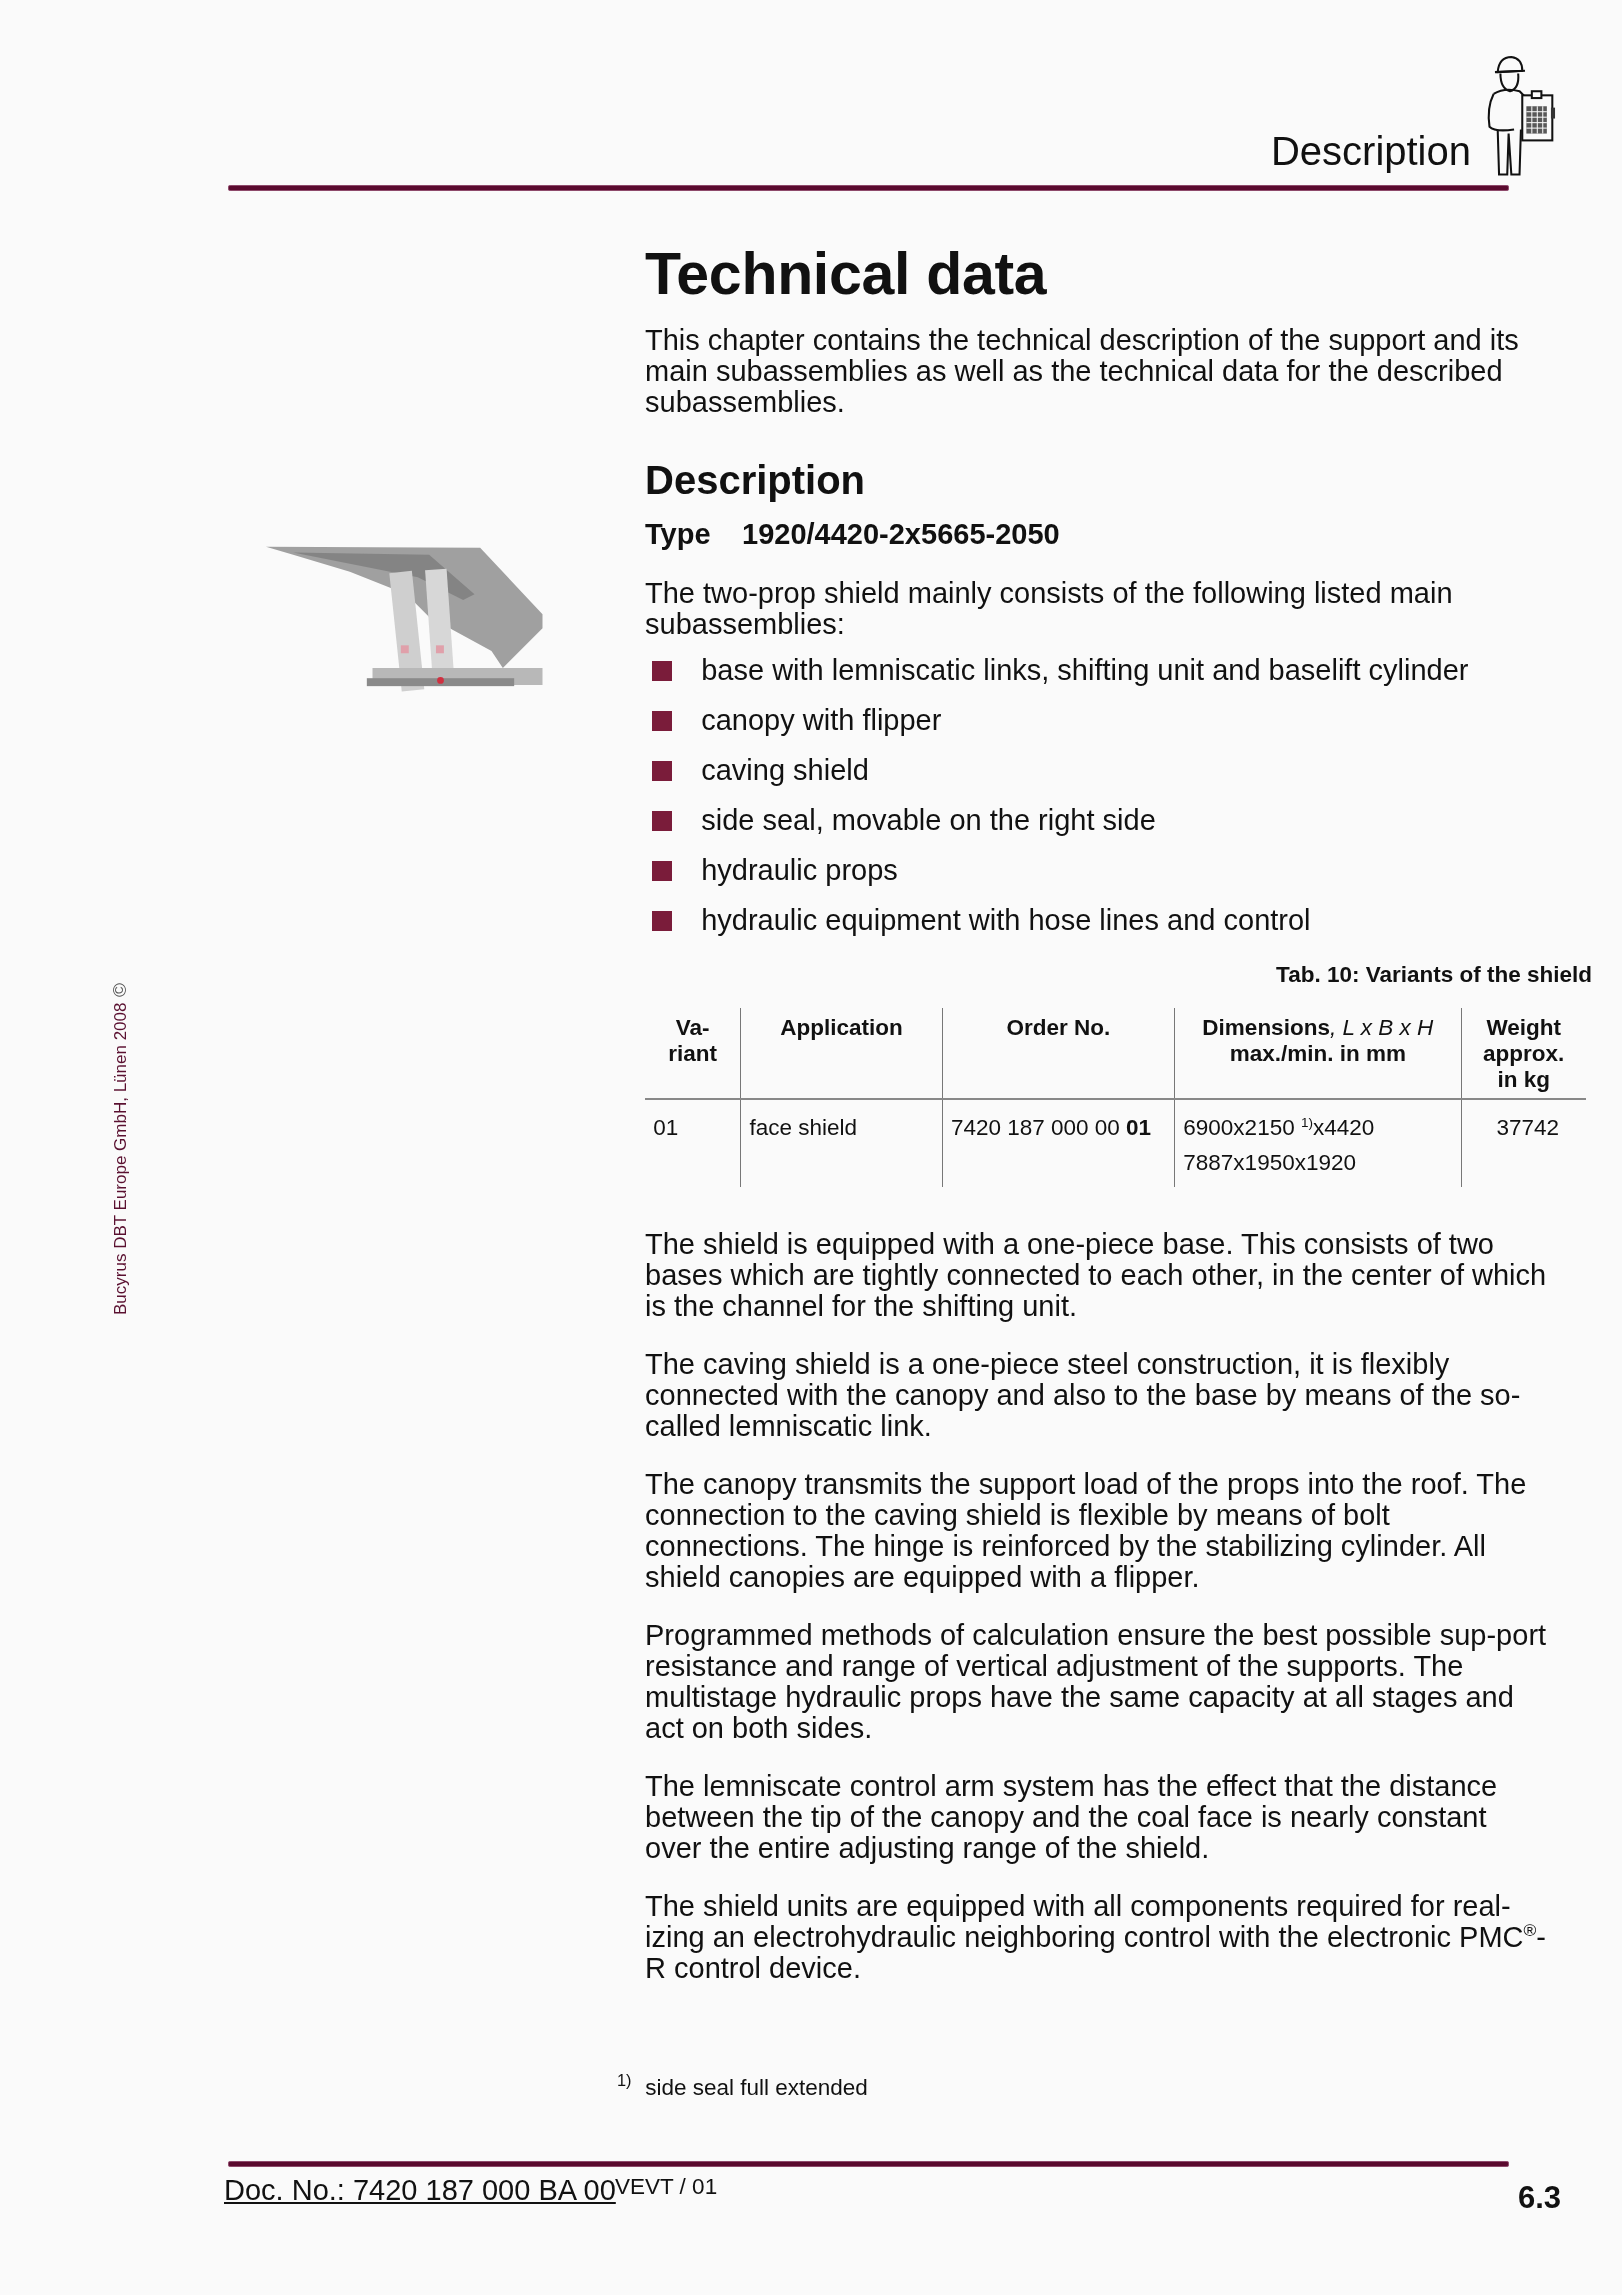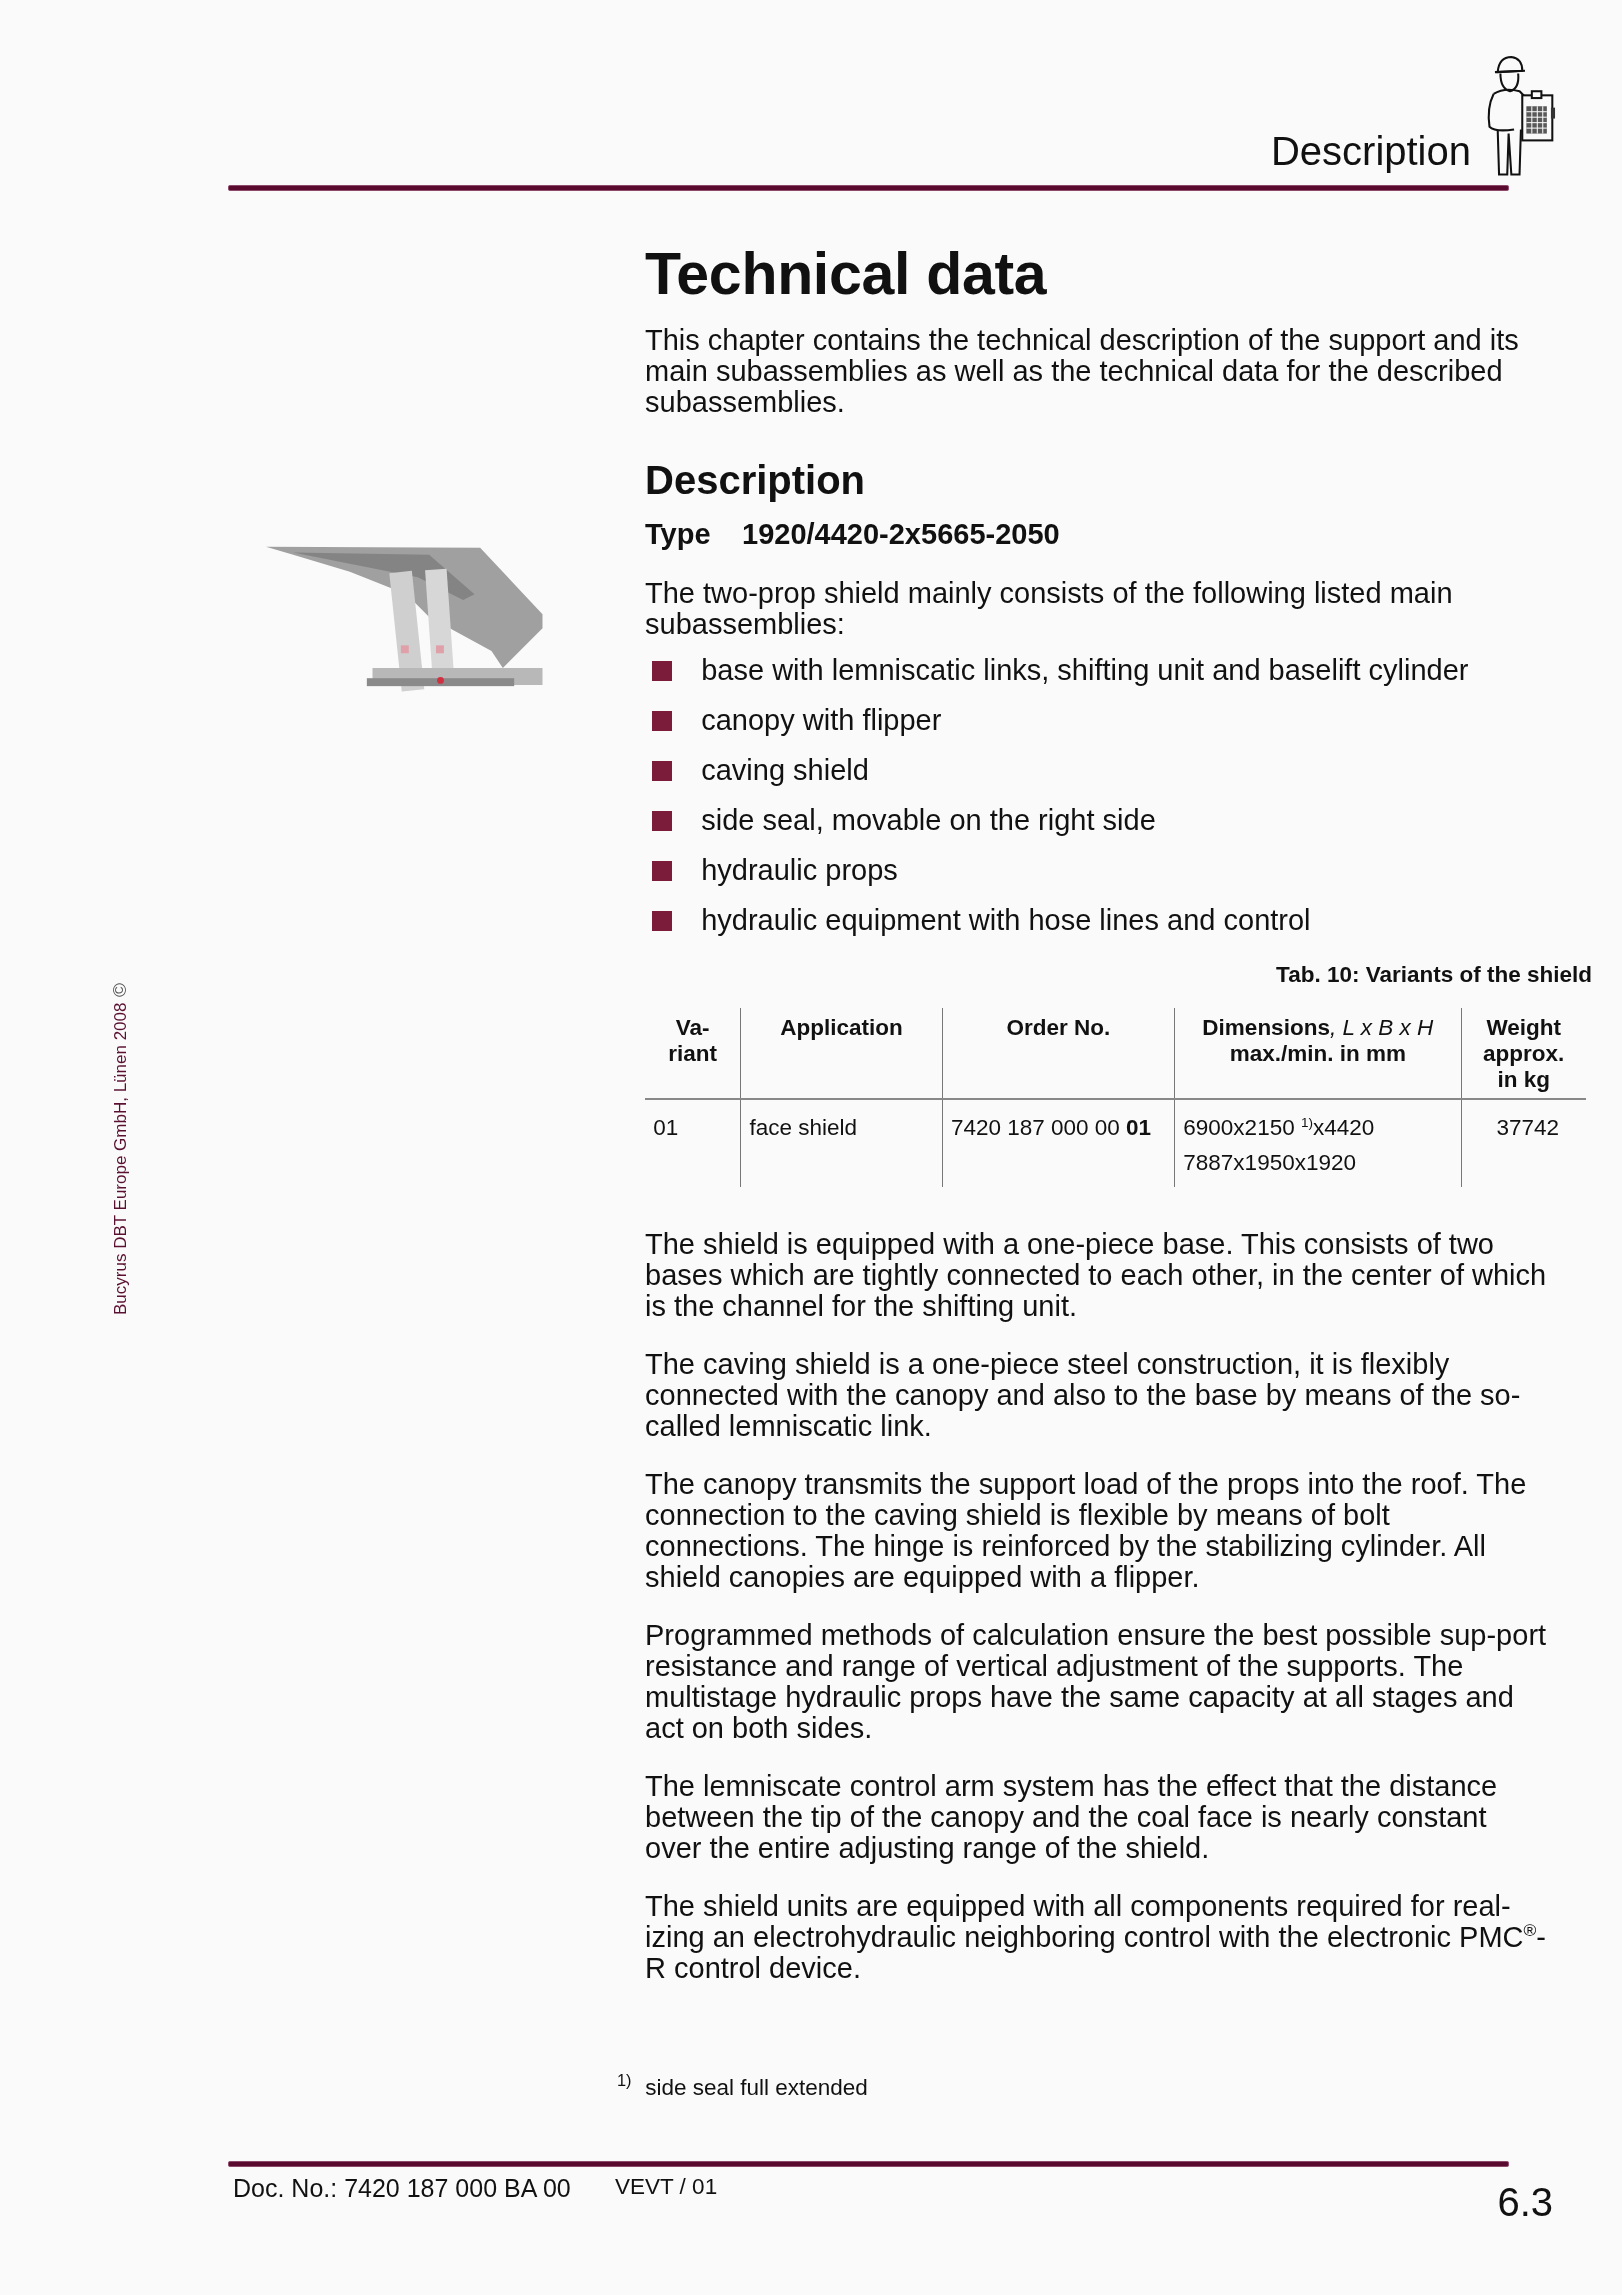--- a/index.html
+++ b/index.html
@@ -45,23 +45,23 @@
 
   .body-paras .para { margin-top: 27px; }
   .body-paras .para:first-child { margin-top: 42px; }
 
   
   .footnote { left: 617px; top: 2071px; font-size: 22.5px; }
   .footnote .fn-mark { font-size: 16.4px; vertical-align: super; margin-right: 13.6px; }
 
   
   .footer-rule { left: 228px; top: 2161px; width: 1281px; height: 6.1px; background: #5a0a2e; border-radius: 2.7px; box-shadow: 0 0 0 0.7px #a06080 inset; }
-  .footer-doc { left: 233px; top: 2174px; font-size: 25px; }
+  .footer-doc { left: 224px; top: 2174px; font-size: 29px; text-decoration: underline; }
   .footer-rev { left: 615px; top: 2174px; font-size: 22.5px; }
-  .page-number { right: 69px; top: 2180px; font-size: 40px; font-weight: normal; }
+  .page-number { right: 61px; top: 2180px; font-size: 31px; font-weight: bold; }
 
   
   .copyright { left: 109px; top: 1315px; transform-origin: 0 0; transform: rotate(-90deg); font-size: 17px; color: #5a1030; white-space: nowrap; }
   .copyright .copy-symbol { font-size: 19px; margin-left: 5.5px; color: #555; }
 
   
   .shield-figure { left: 236px; top: 532px; width: 341px; height: 170px; }
 </style>
 </head>
 <body>

